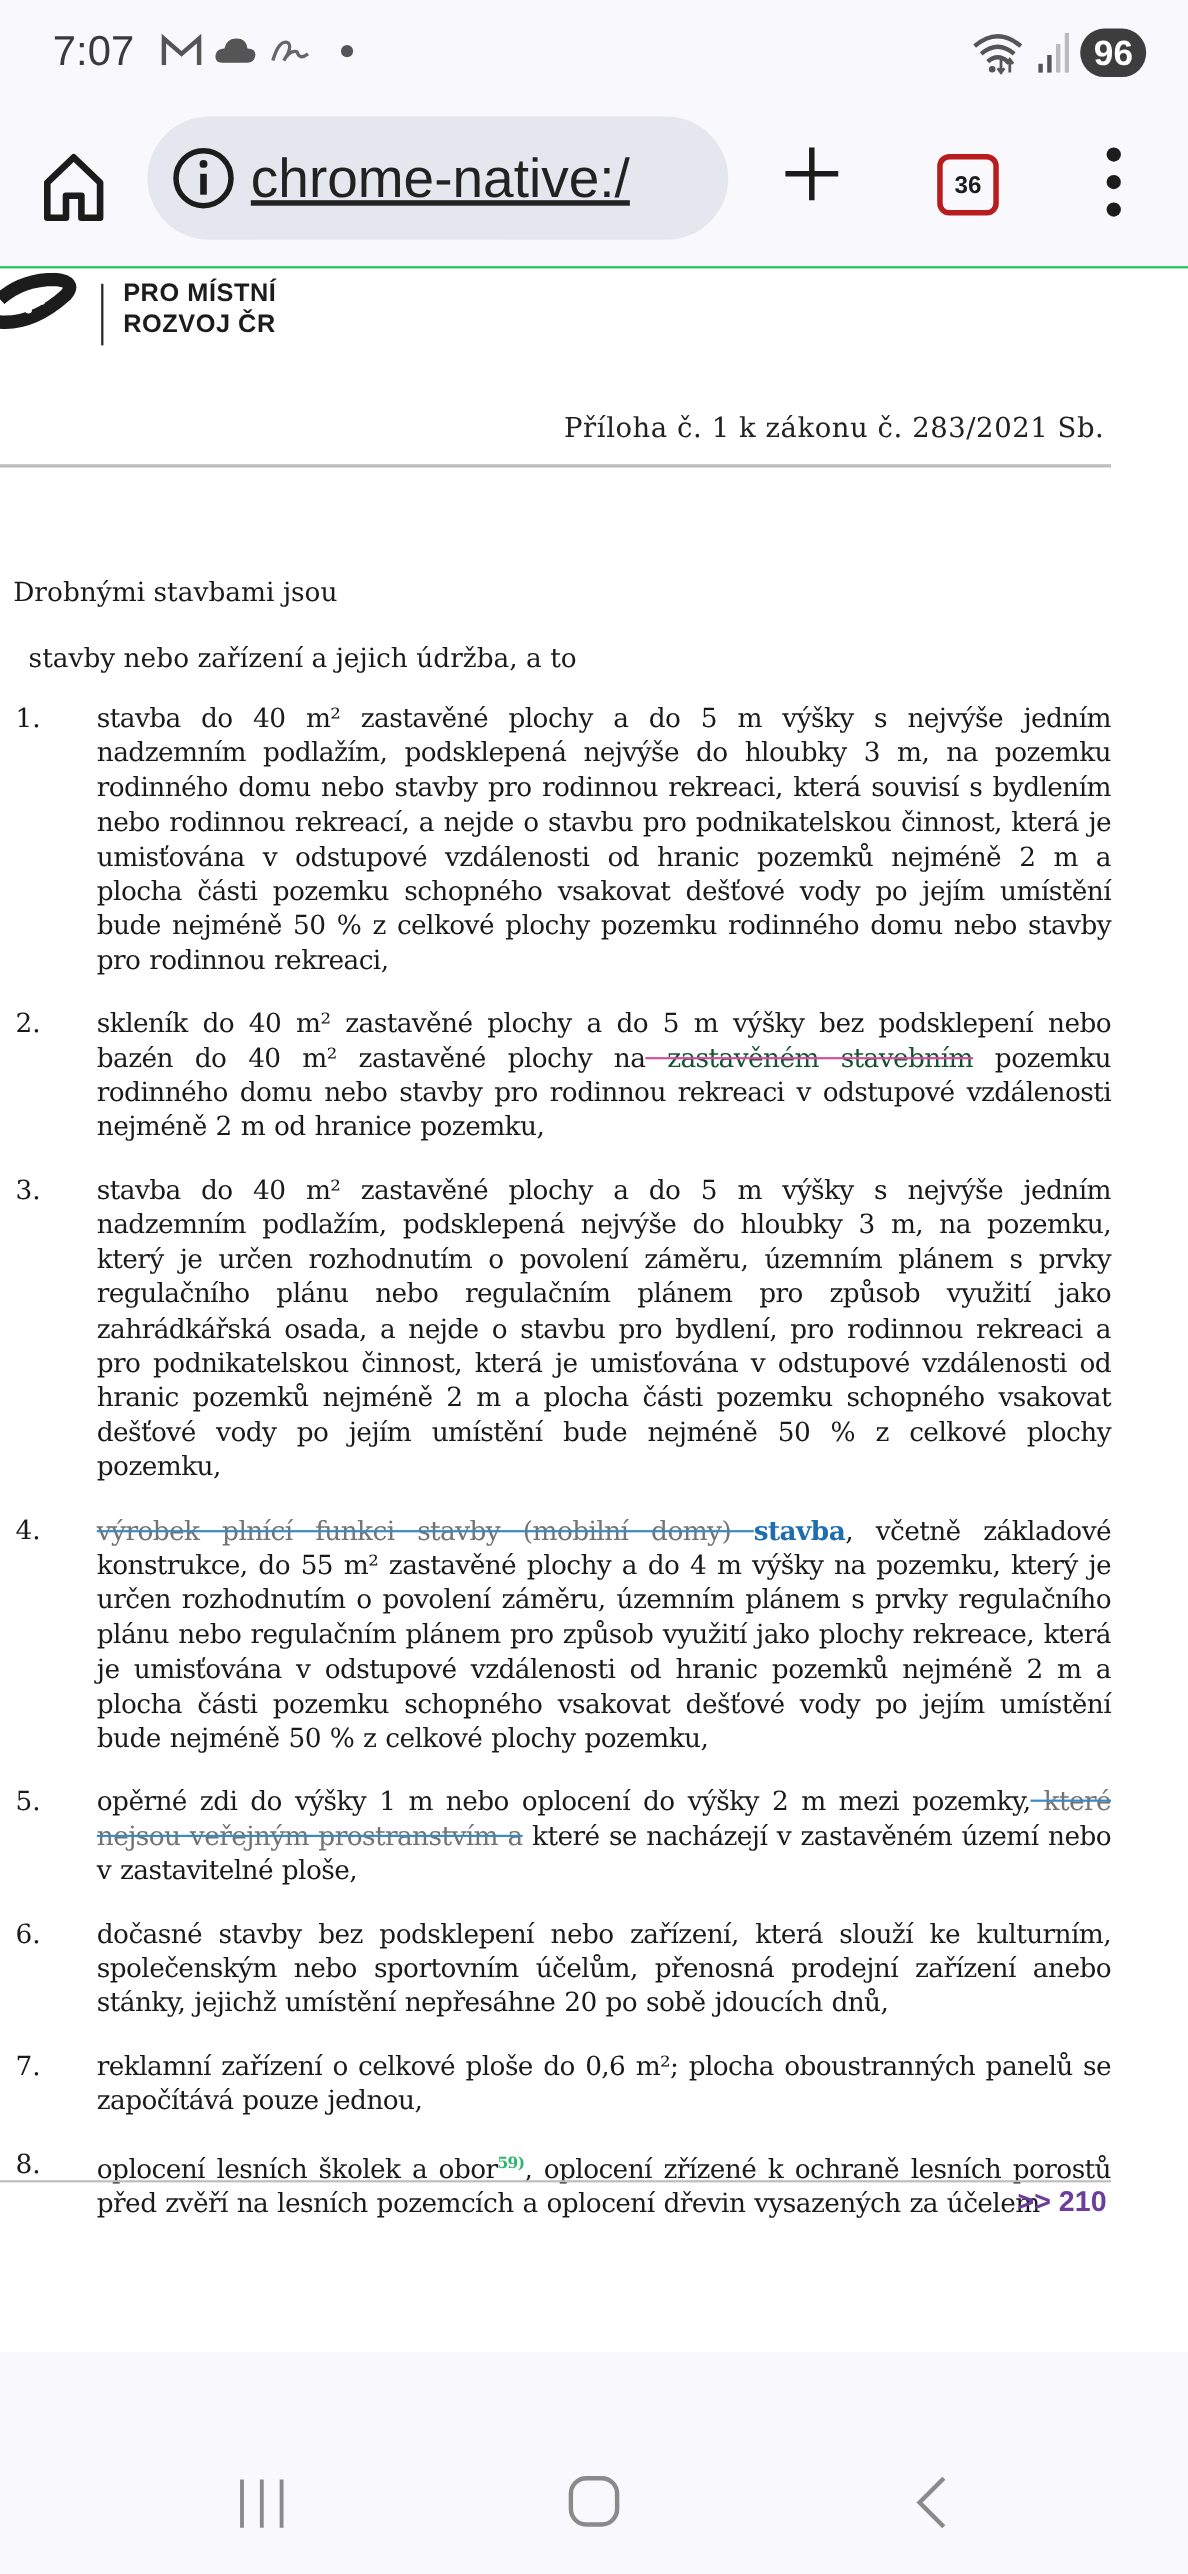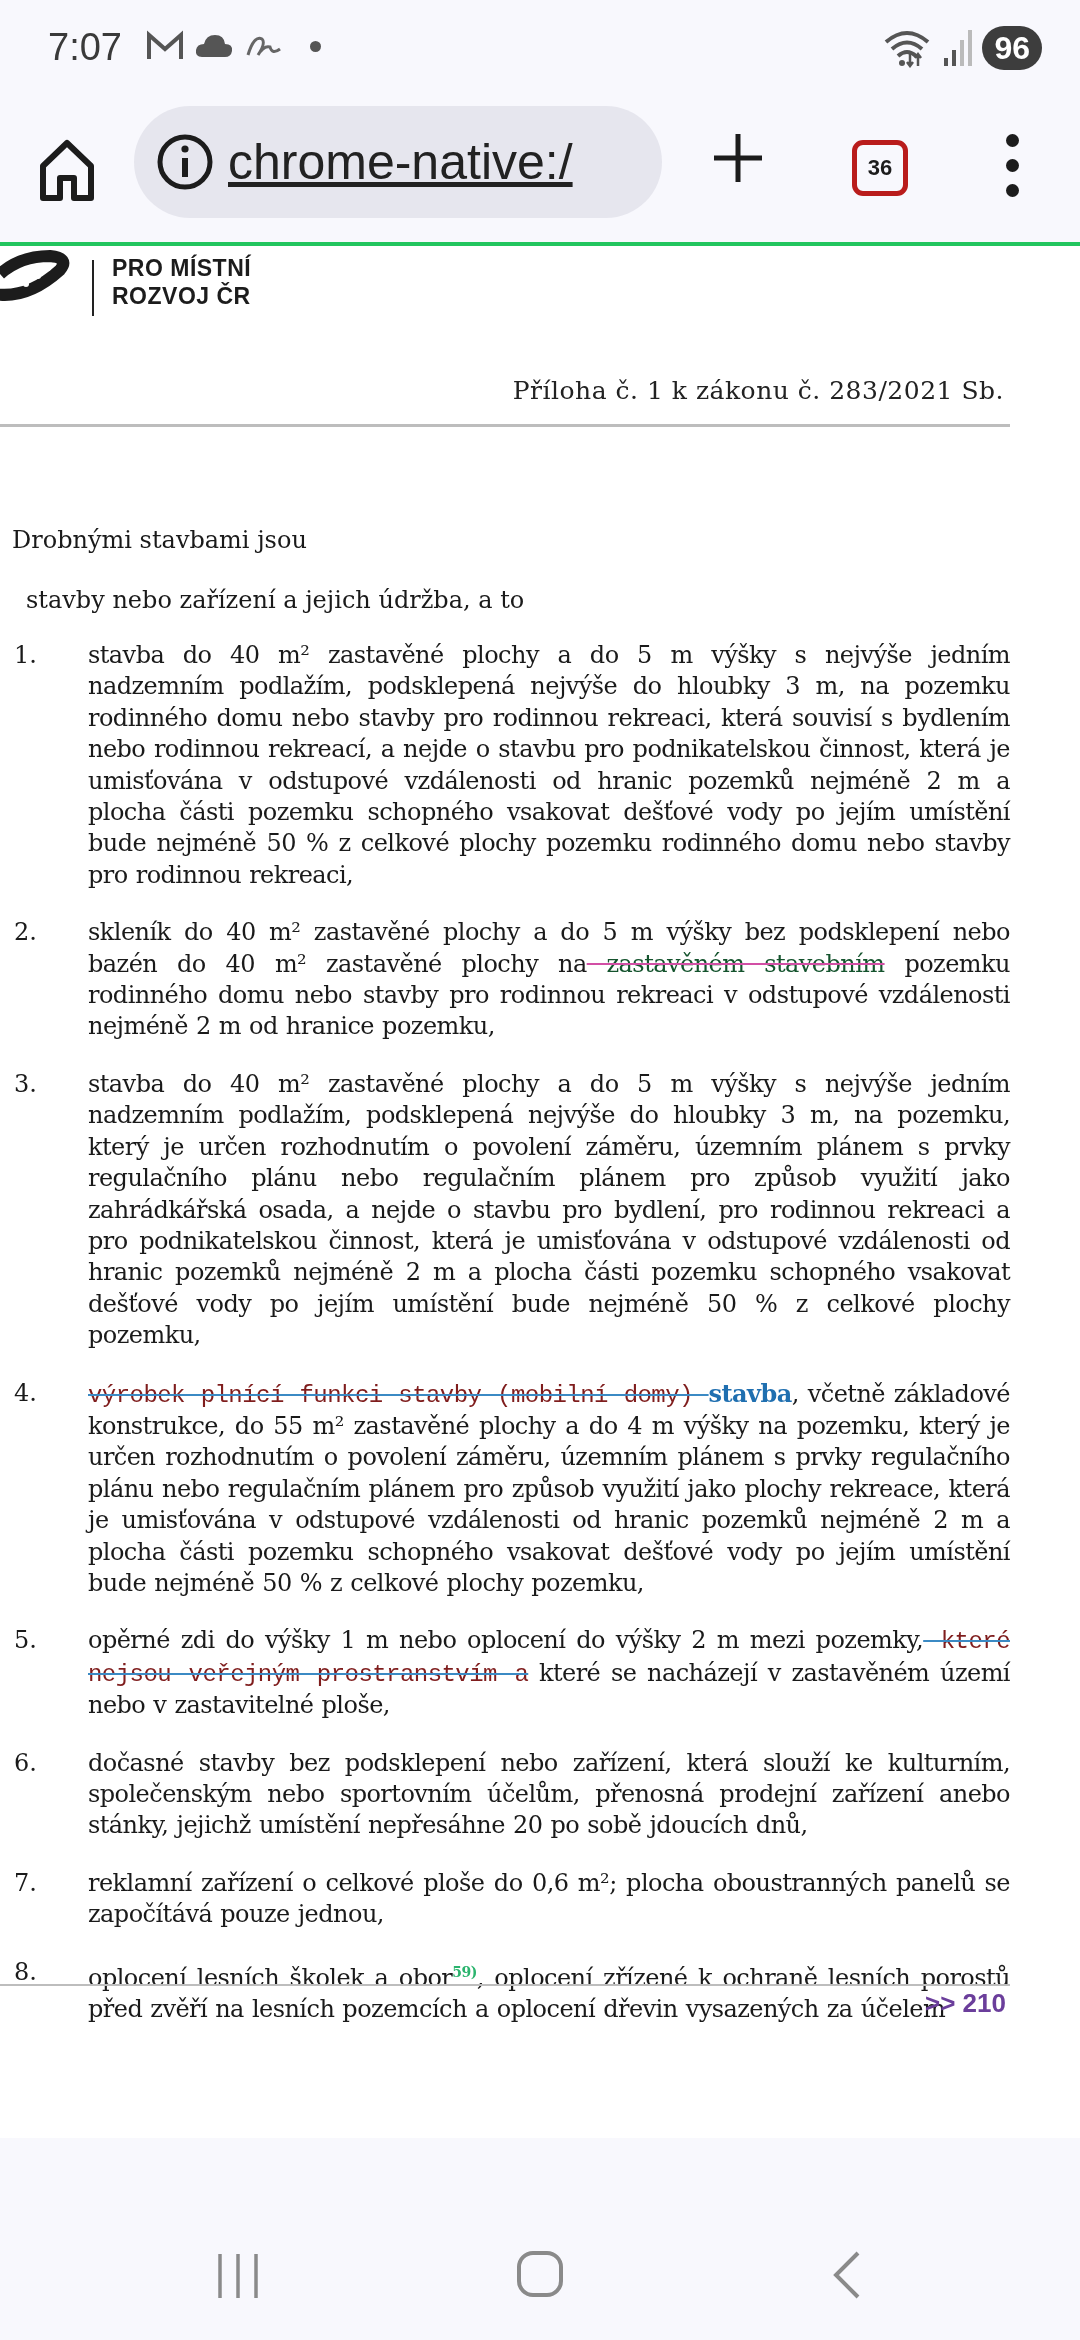--- a/index.html
+++ b/index.html
@@ -42,21 +42,21 @@
     position: absolute; left: 852px; top: 40px; width: 46px; height: 46px;
     border: 5px solid #b91c1c; border-radius: 11px;
     font-size: 22px; font-weight: bold; text-align: center; line-height: 46px;
   }
   .menu-btn { position: absolute; left: 1000px; top: 34px; width: 24px; height: 70px; }
   .menu-btn i { display: block; width: 13px; height: 13px; border-radius: 50%; background: #1c1c1c; margin: 0 auto 12px; }
 
   
   .page {
     position: absolute; left: 0; top: 242px; width: 1080px; height: 1900px;
-    background: #ffffff; border-top: 4px solid #22c55e;
+    background: #ffffff; border-top: 2px solid #22c55e;
     font-family: "DejaVu Serif", "Liberation Serif", serif;
   }
   .logo { position: absolute; left: -20px; top: 4px; width: 92px; height: 58px; }
   .logo-sep { position: absolute; left: 92px; top: 14px; width: 2px; height: 56px; background: #222; }
   .logo-text {
     position: absolute; left: 112px; top: 8px;
     font-family: "Liberation Sans", sans-serif; font-weight: bold;
     font-size: 23px; line-height: 28px; color: #1c1c1c; letter-spacing: 0.5px;
   }
   .annex-ref {
@@ -72,21 +72,21 @@
   .intro2 { position: absolute; left: 26px; top: 340px; font-size: 24px; color: #1a1a1a; }
 
   .items { position: absolute; left: 0; top: 394px; width: 1010px; }
   .item { display: flex; margin-bottom: 26px; }
   .item-num { width: 74px; flex: none; padding-left: 14px; font-size: 24px; line-height: 31.4px; color: #1a1a1a; }
   .item-text {
     width: 930px; font-size: 24px; line-height: 31.4px; color: #1a1a1a;
     text-align: justify; letter-spacing: -0.55px; word-spacing: 1px;
   }
   .del-pink { color: #14532d; text-decoration: line-through; text-decoration-color: #d24fa5; }
-  .del-blue { color: #7f1d1d; text-decoration: line-through; text-decoration-color: #3b8ac4; font-family: Liberation Mono, monospace; }
+  .del-blue { color: #737373; text-decoration: line-through; text-decoration-color: #3b8ac4; }
   .ins-blue { color: #1f6fb0; font-weight: bold; }
   .fn { color: #2bb46e; font-size: 14px; vertical-align: super; font-weight: bold; }
 
   .page-nav {
     position: absolute; right: 74px; top: 1742px;
     font-family: "Liberation Sans", sans-serif; font-weight: bold;
     font-size: 26px; color: #6b3e9b;
   }
 
   

